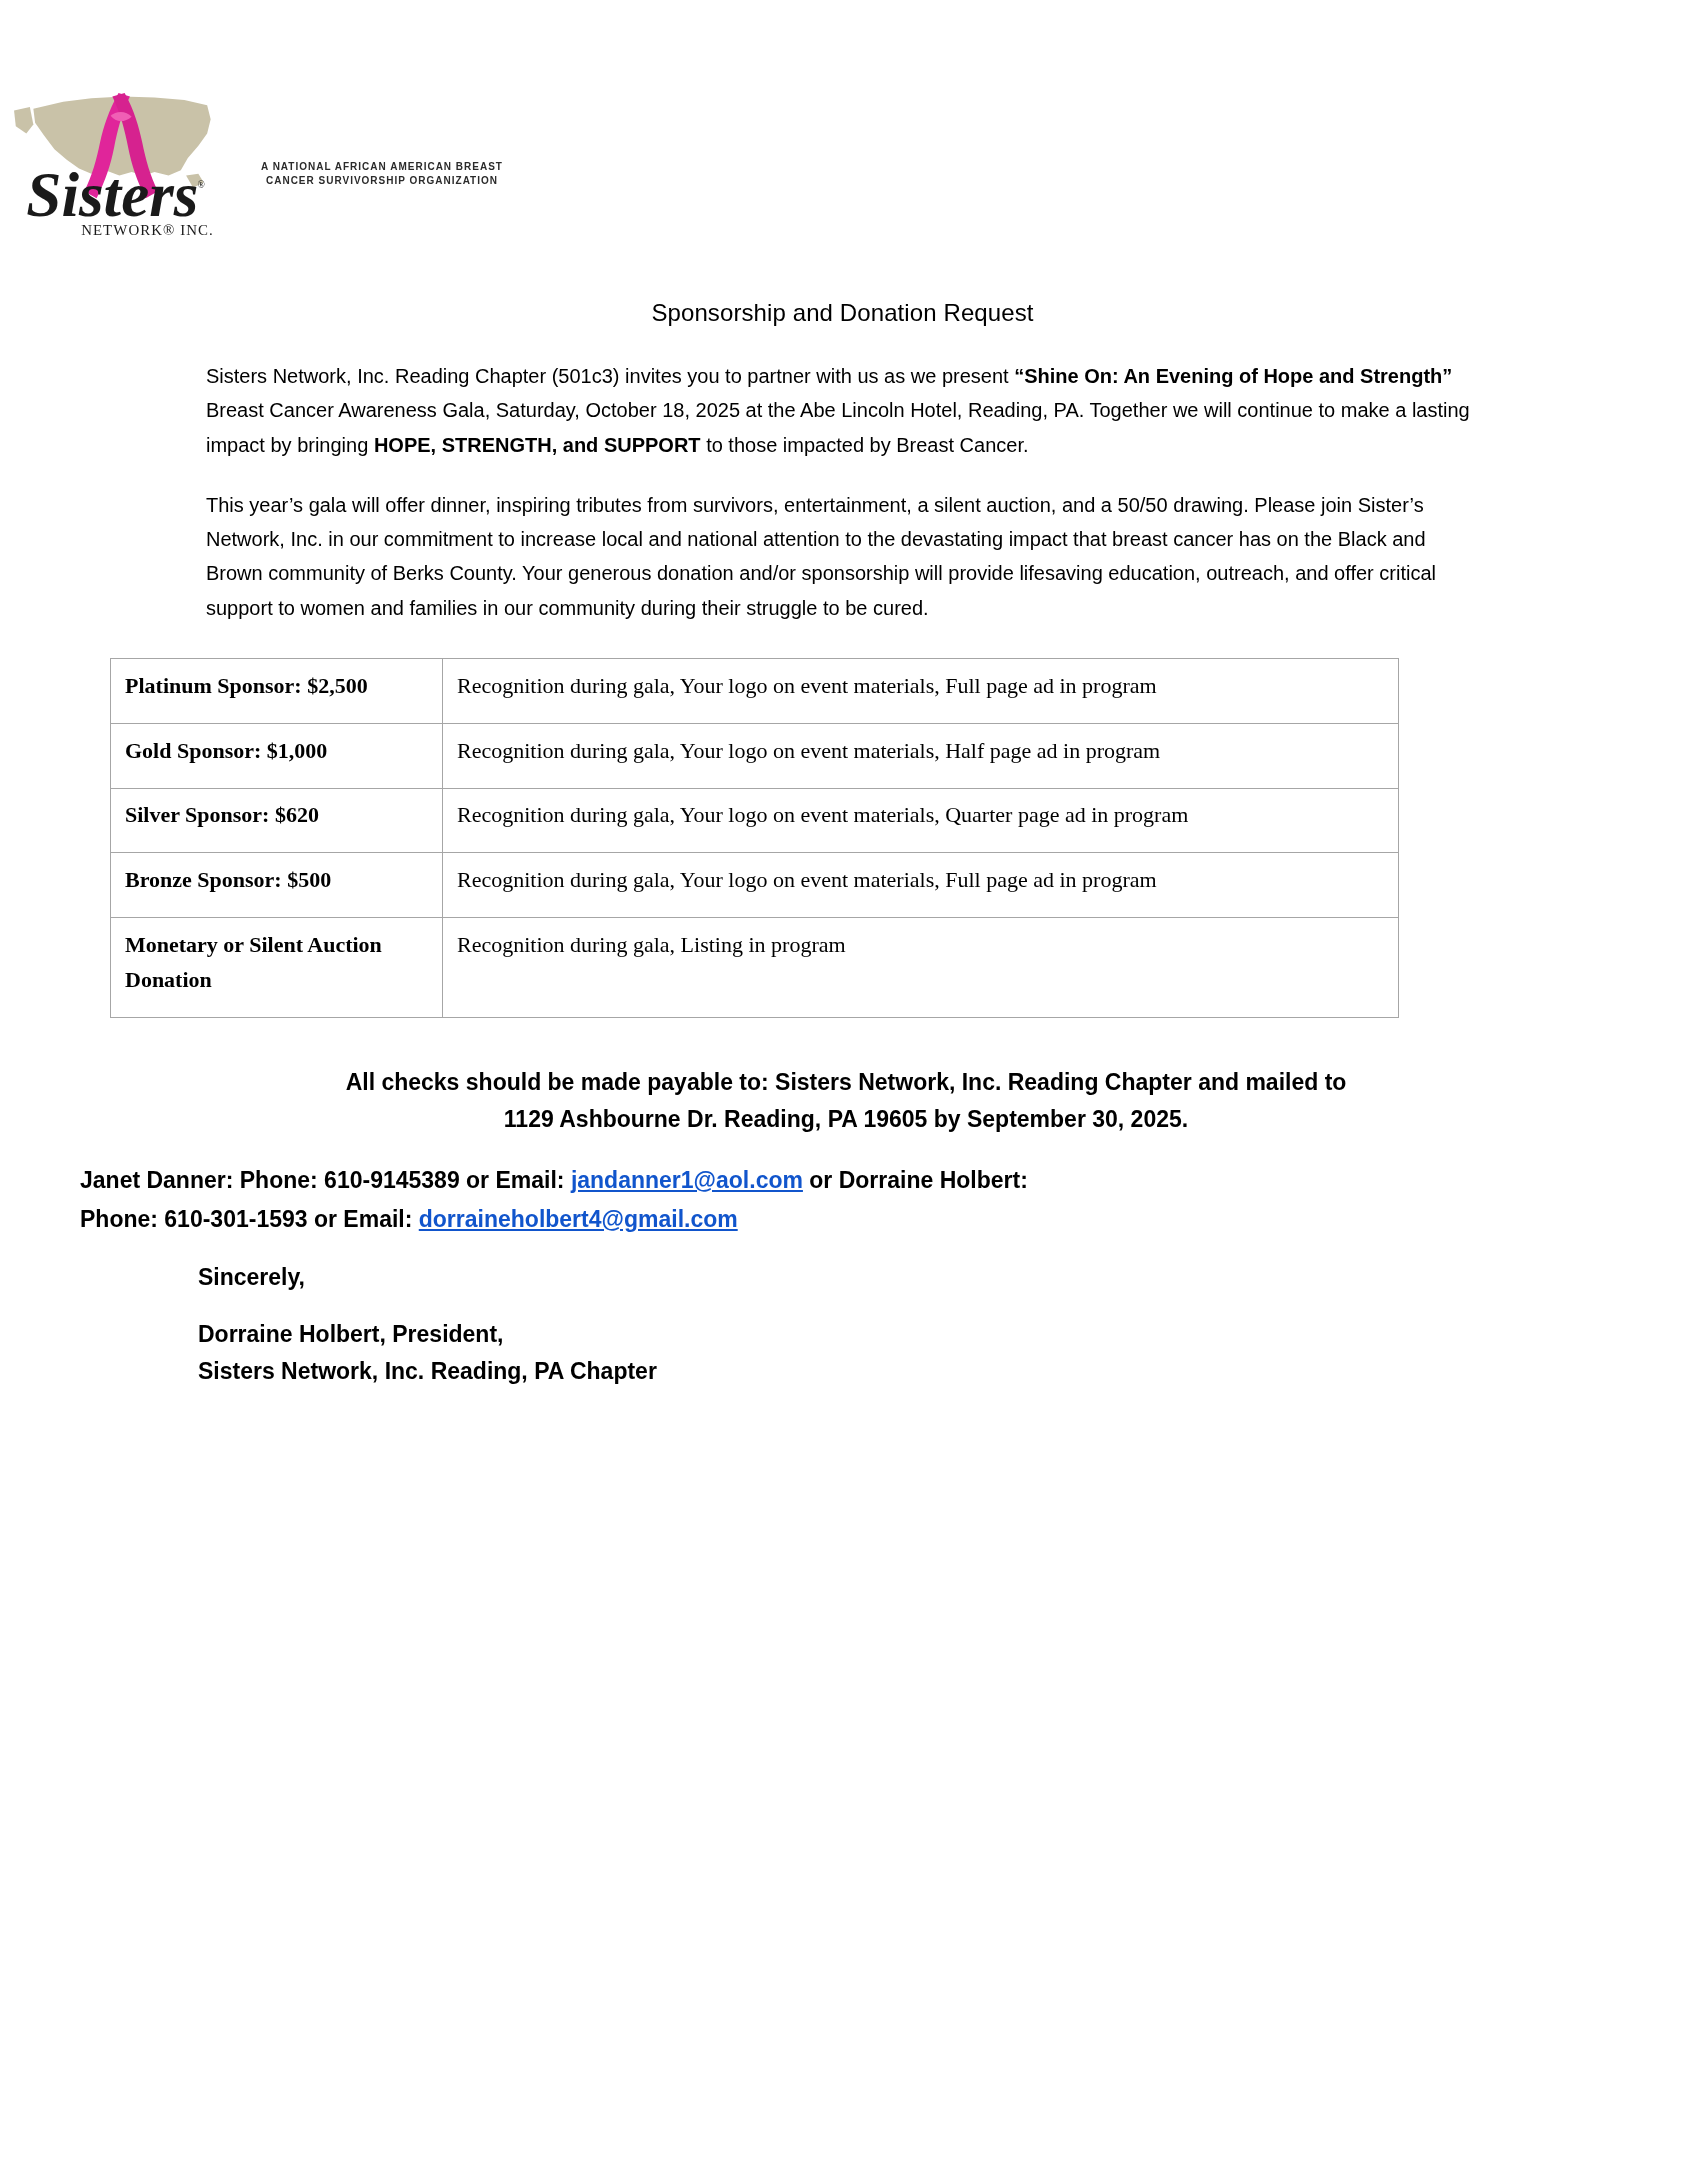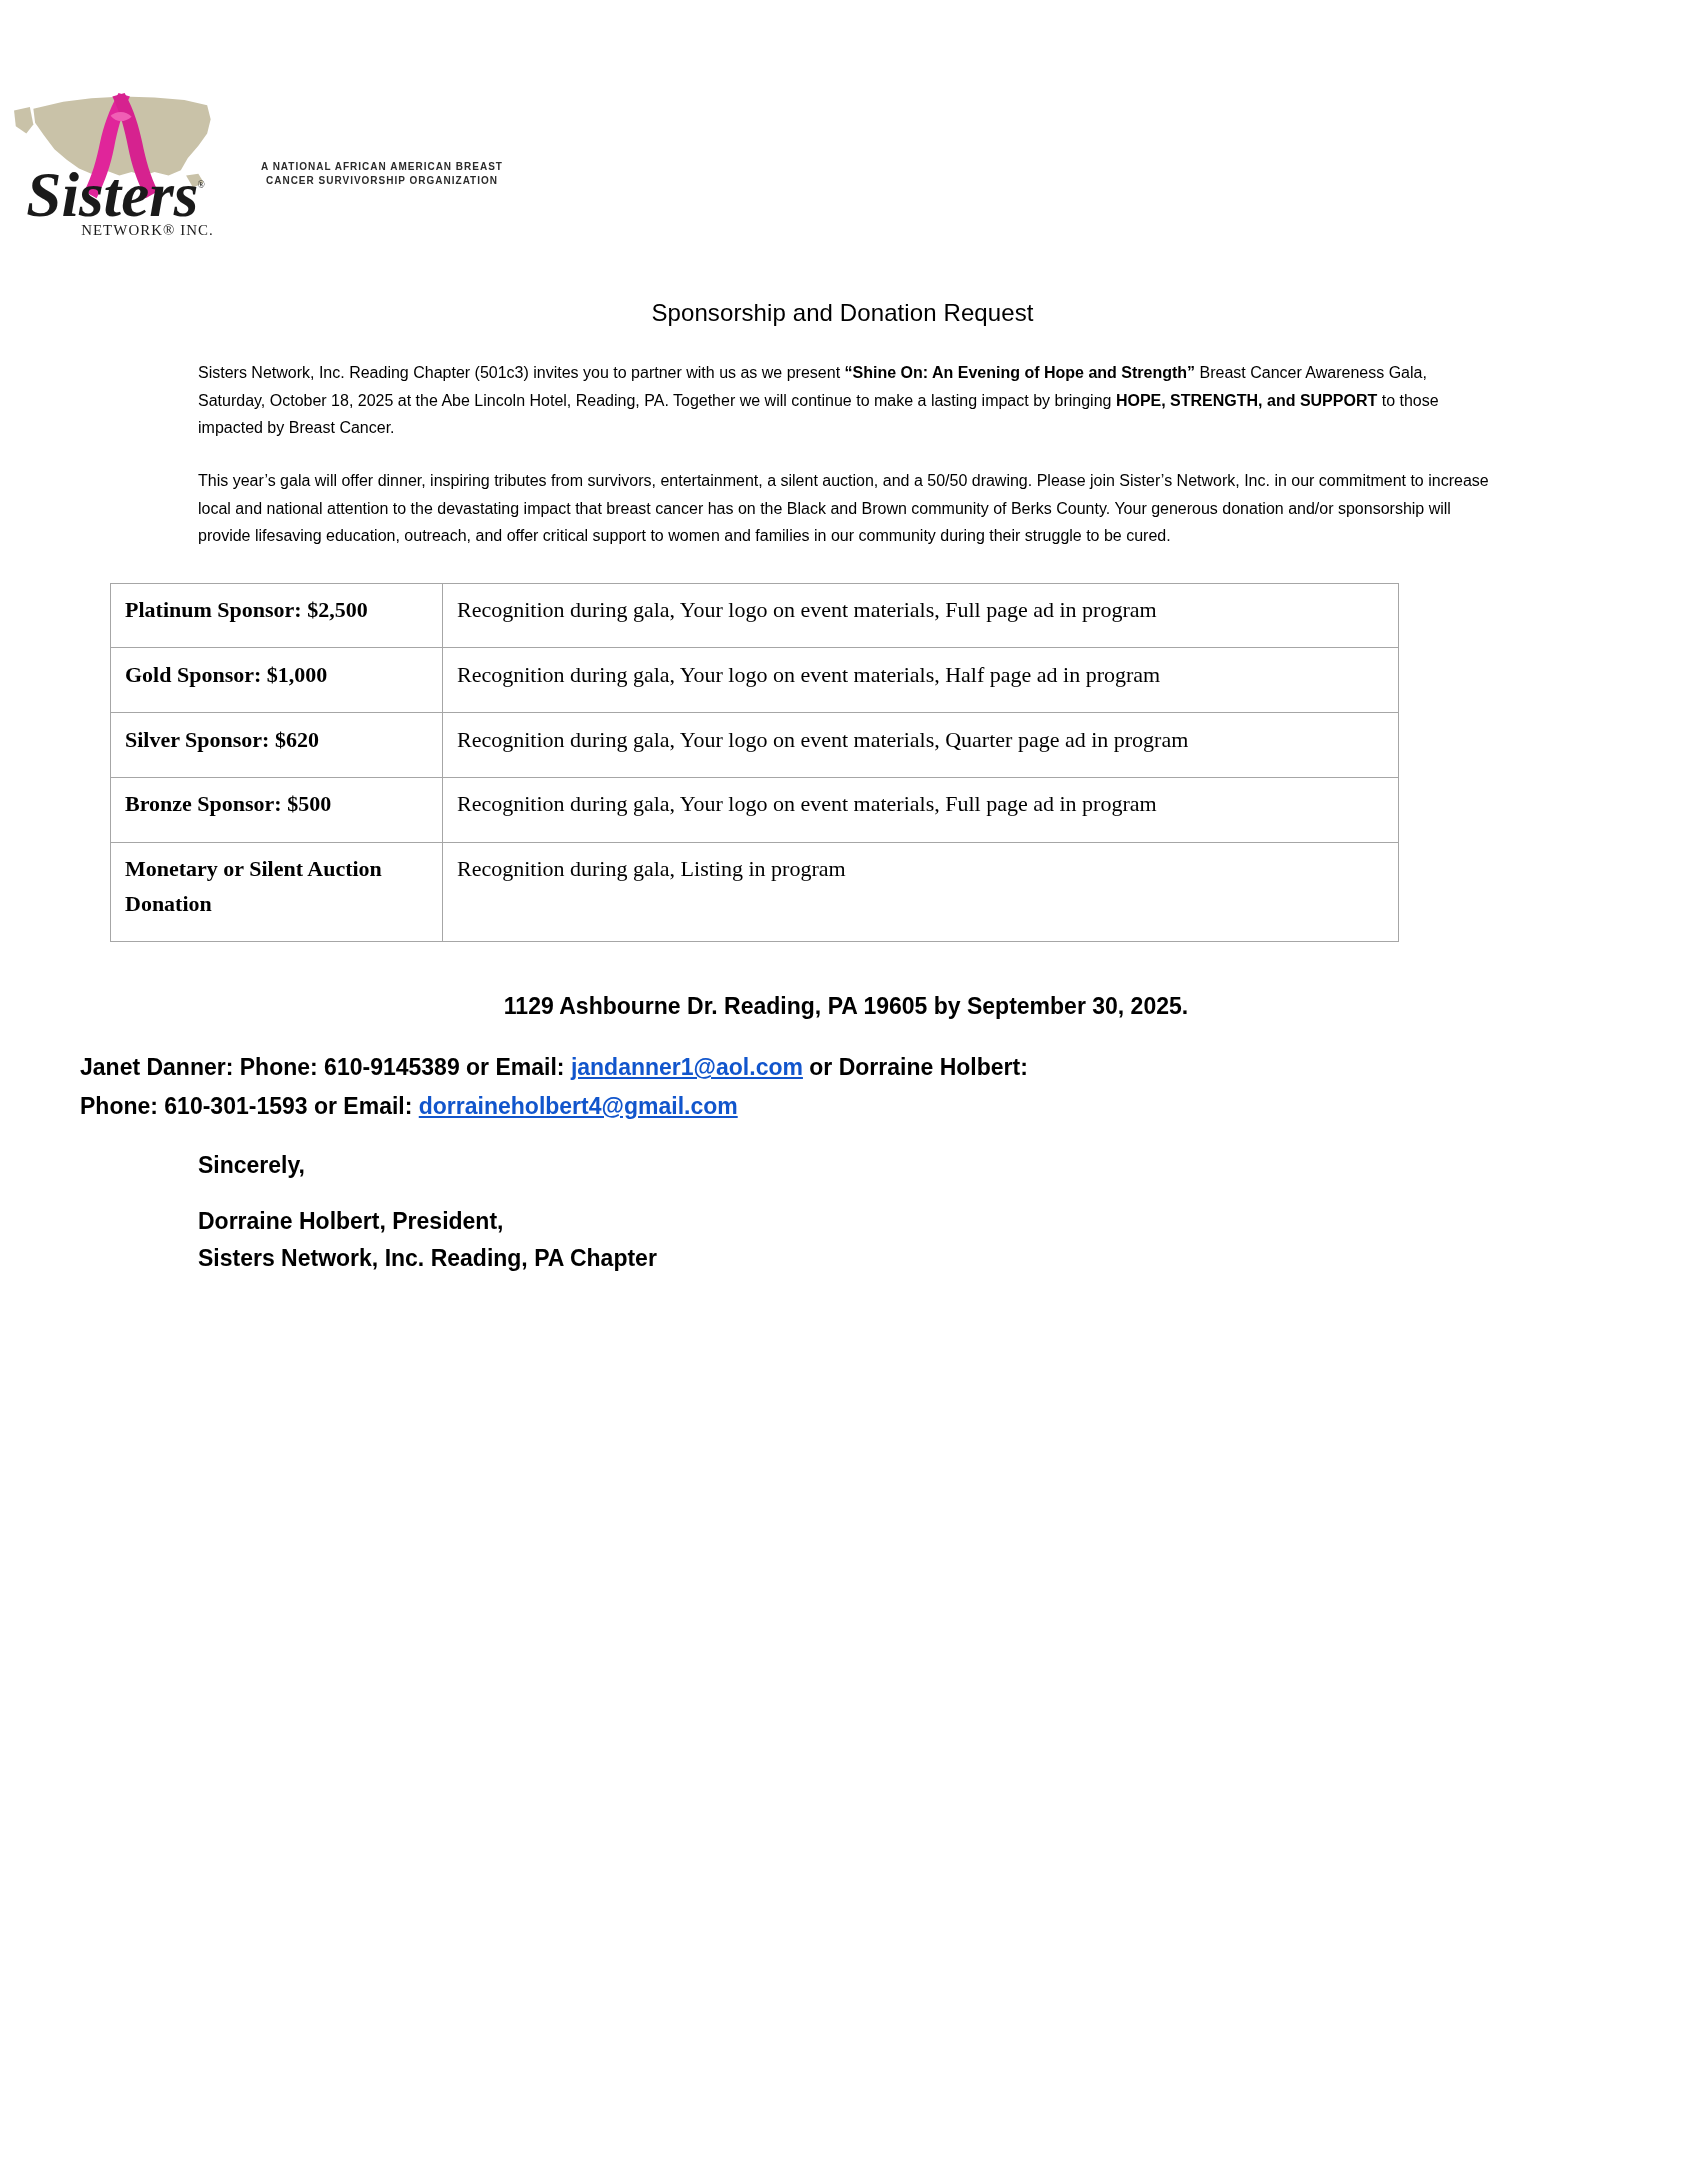--- a/index.html
+++ b/index.html
@@ -57,23 +57,23 @@
     margin-top: 39px;
     letter-spacing: 0.1px;
   }
 
   
   .content {
     padding-left: 198px;
     padding-right: 191px;
   }
   p.para {
-    font-size: 16px;
+    font-size: 20px;
     line-height: 1.72;
-    margin: 0;
+    margin: 8px;
     padding: 0;
     text-align: left;
   }
   .para.first { margin-top: 32px; }
   .para.second { margin-top: 25.5px; }
   b, strong { font-weight: bold; }
 
   
   .sponsor-table-wrap {
     margin-top: 33px;
@@ -212,20 +212,21 @@
         </tr>
         <tr>
           <td class="tier">Monetary or Silent Auction Donation</td>
           <td class="benefit">Recognition during gala, Listing in program</td>
         </tr>
       </tbody>
     </table>
   </div>
 
   <div class="checks-note">
+    <div>All checks should be made payable to: Sisters Network, Inc. Reading Chapter and mailed to</div>
     <div>1129 Ashbourne Dr. Reading, PA 19605 by September 30, 2025.</div>
   </div>
 
 
   <div class="contacts">
     <span>Janet Danner: Phone: 610-9145389 or Email:  </span><a class="email-link" href="#">jandanner1@aol.com</a><span> or Dorraine Holbert:</span><br>
     <span>Phone: 610-301-1593 or Email: </span><a class="email-link" href="#">dorraineholbert4@gmail.com</a>
   </div>
 
   <div class="sincerely">Sincerely,</div>

